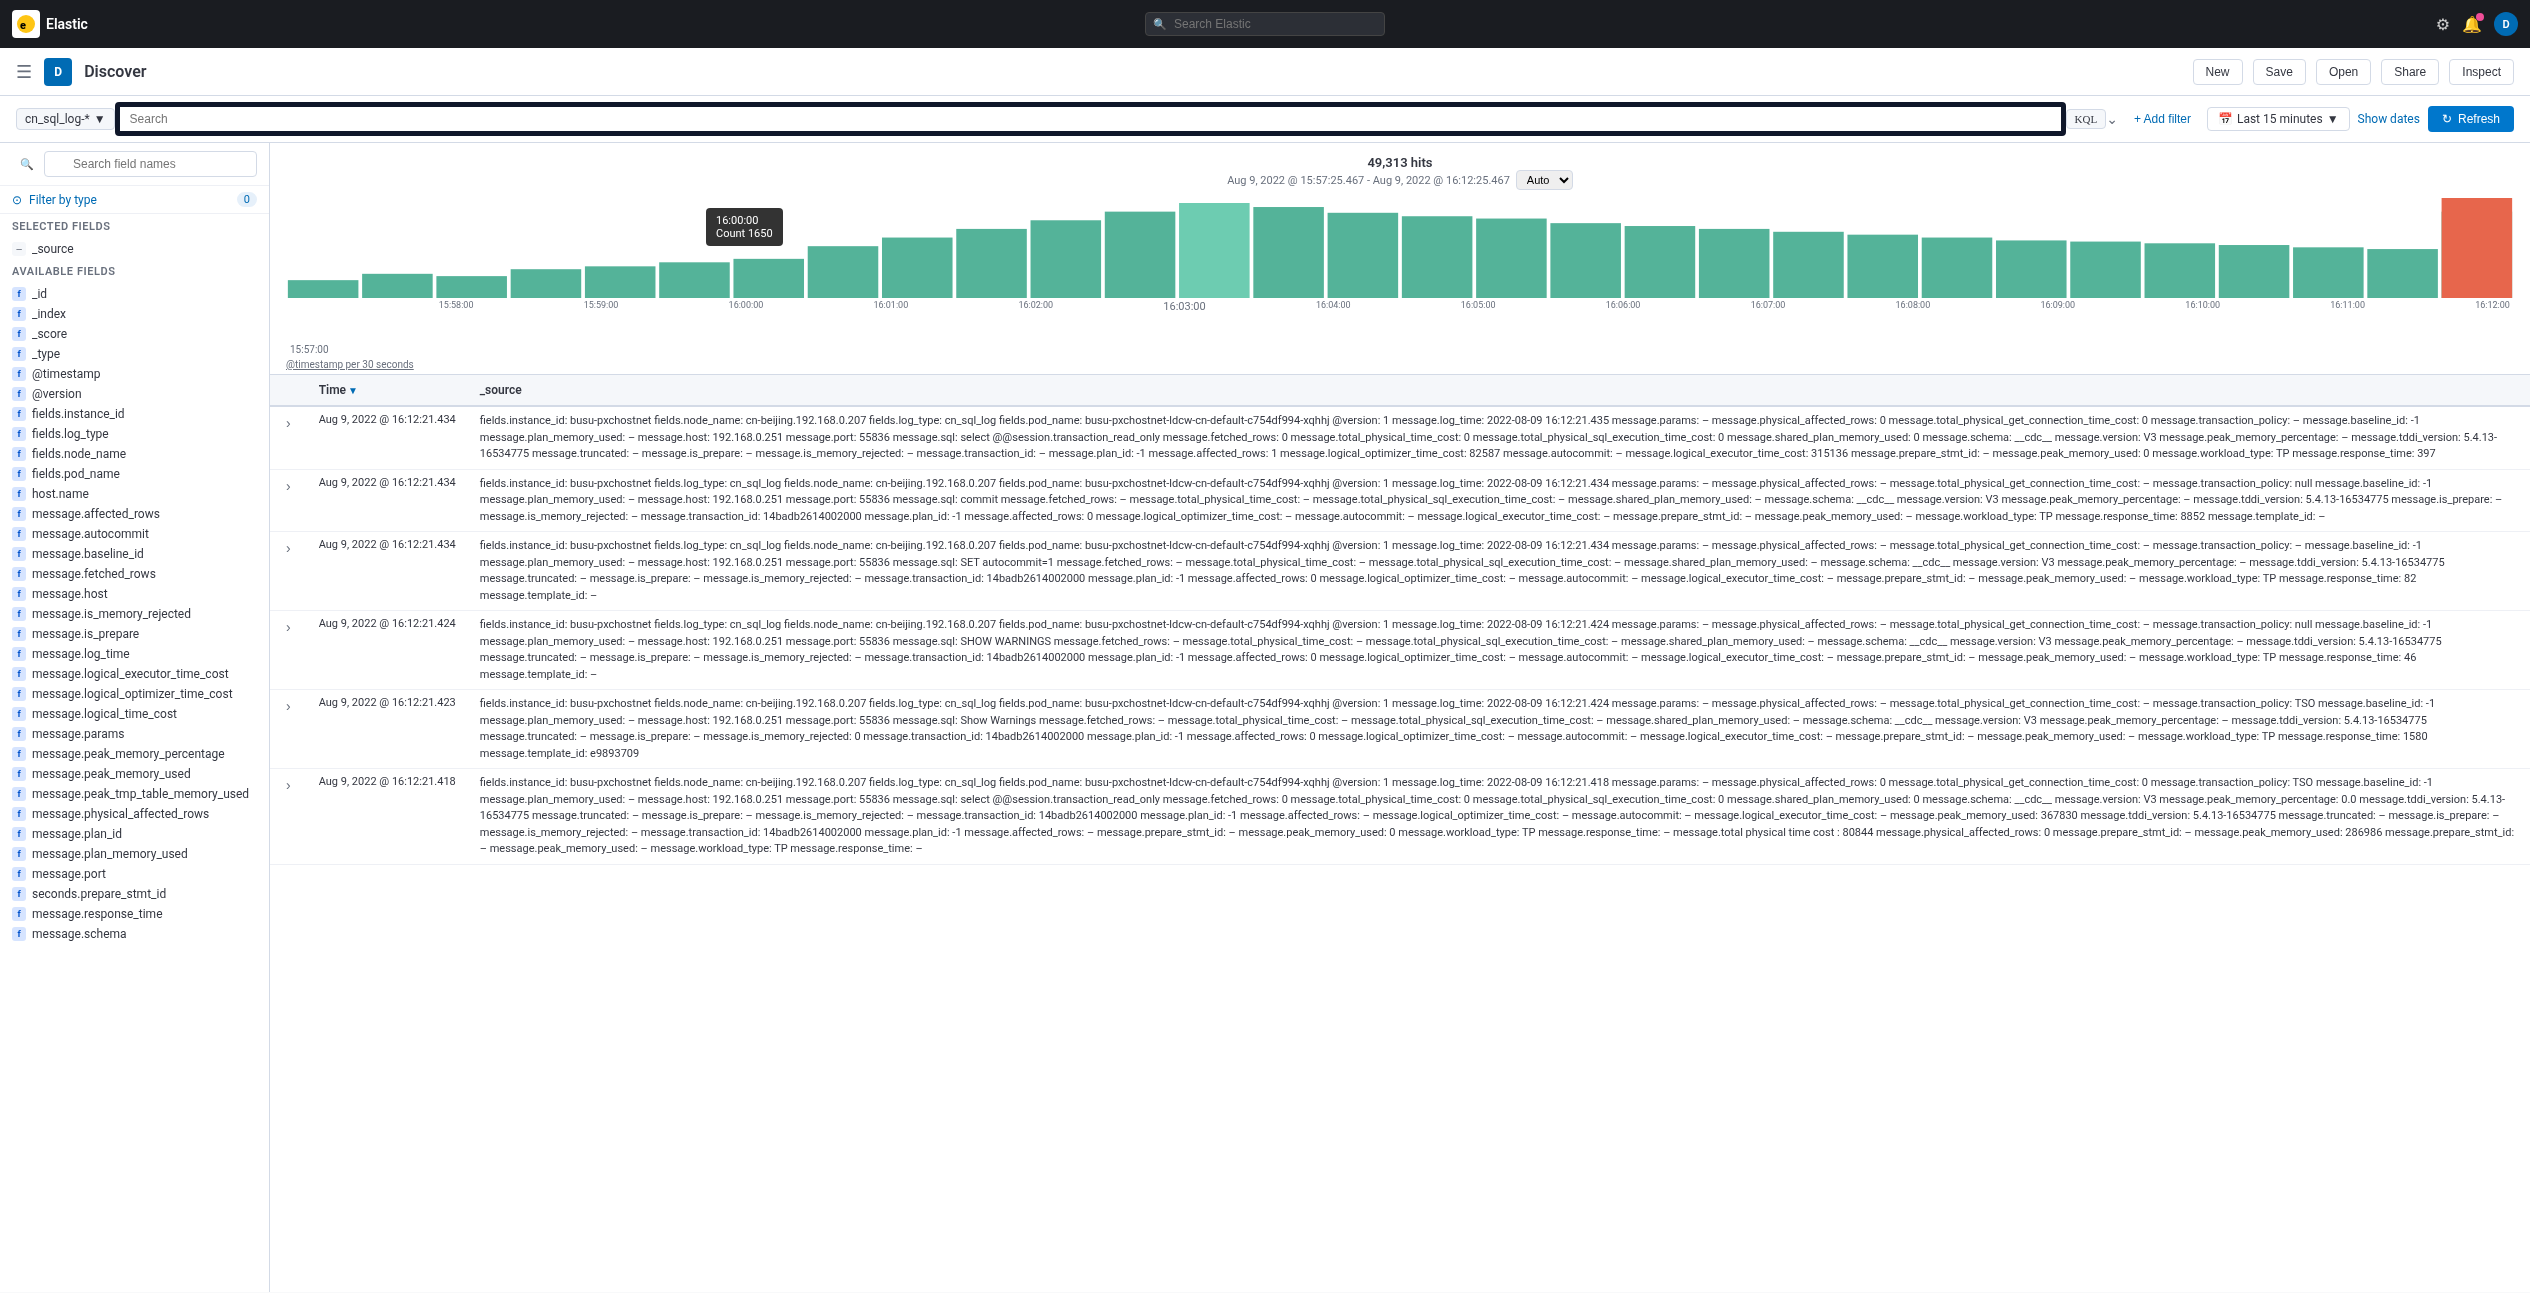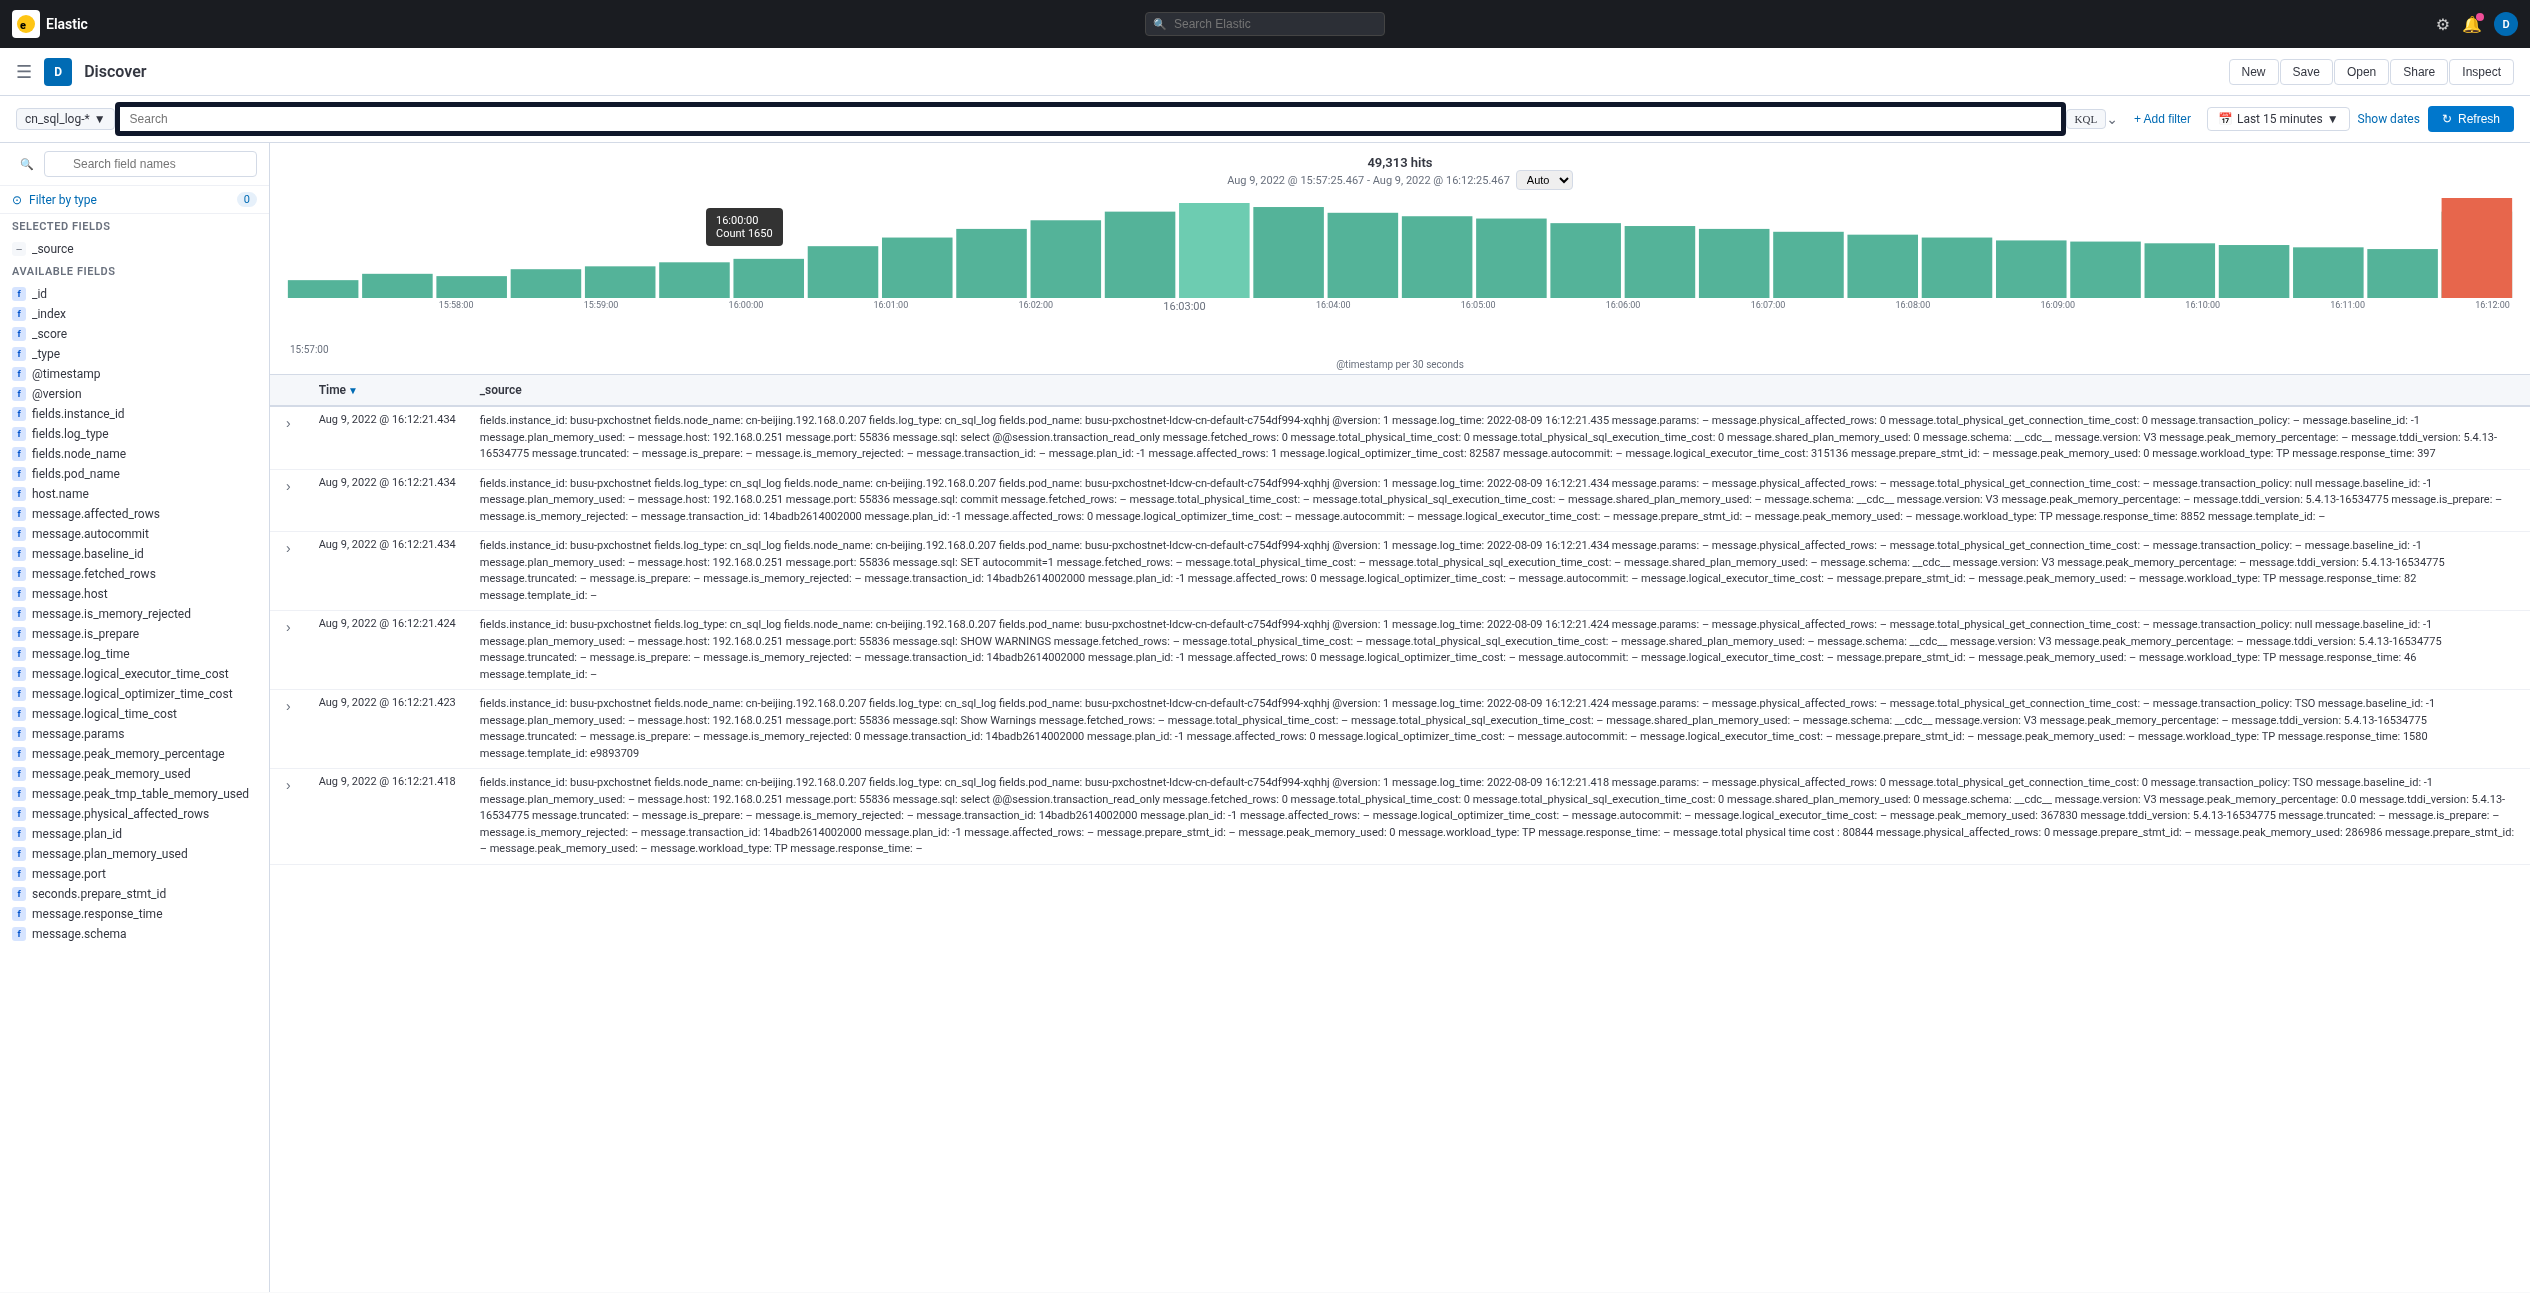--- a/index.html
+++ b/index.html
@@ -20,21 +20,21 @@
     .notification-dot { position: relative; }
     .dot { width: 8px; height: 8px; background: #f04e98; border-radius: 50%; position: absolute; top: -2px; right: -2px; }
     .avatar { width: 24px; height: 24px; background: #006bb4; border-radius: 50%; display: flex; align-items: center; justify-content: center; color: #fff; font-size: 11px; font-weight: 600; }
 
     
     .second-nav {
       display: flex; align-items: center; background: #fff; height: 48px; padding: 0 16px; border-bottom: 1px solid #d3dae6; gap: 12px;
     }
     .hamburger { color: #69707d; cursor: pointer; font-size: 18px; }
     .discover-title { font-size: 16px; font-weight: 600; color: #343741; }
-    .second-nav-right { margin-left: auto; display: flex; align-items: flex-start; gap: 1px; }
+    .second-nav-right { margin-left: auto; display: flex; align-items: flex-start; gap: 10px; }
     .nav-btn { background: transparent; border: 1px solid #d3dae6; border-radius: 4px; padding: 5px 12px; font-size: 12px; color: #343741; cursor: pointer; }
 
     
     .filter-bar {
       display: flex; align-items: center; background: #fff; padding: 6px 16px; border-bottom: 1px solid #d3dae6; gap: 8px;
     }
     .filter-bar-left { display: flex; align-items: center; flex: 1; }
     .index-selector { display: flex; align-items: center; gap: 4px; background: #f5f7fa; border: 1px solid #d3dae6; border-radius: 4px; padding: 3px 8px; cursor: pointer; font-size: 12px; color: #343741; }
     .kql-input { flex: 1; border: 5px solid #0f172a; border-radius: 4px; padding: 5px 10px; font-size: 12px; color: #69707d; outline: none; }
     .kql-badge { background: #f5f7fa; border: 1px solid #d3dae6; border-radius: 4px; padding: 3px 8px; font-size: 11px; color: #343741; cursor: pointer; font-family: Liberation Serif, serif; }
@@ -62,21 +62,21 @@
     .field-name { font-size: 12px; }
     .sidebar-fields { overflow-y: auto; flex: 1; }
 
     
     .content { flex: 1; display: flex; flex-direction: column; overflow: hidden; background: #f8f9fa; }
 
     
     .chart-area { background: #fff; border-bottom: 1px solid #d3dae6; padding: 12px 16px 4px; }
     .chart-header { text-align: center; font-size: 13px; font-weight: 600; color: #343741; }
     .chart-subheader { text-align: center; font-size: 11px; color: #69707d; margin-bottom: 8px; display: flex; align-items: center; justify-content: center; gap: 6px; }
-    .chart-footer { text-align: center; font-size: 10px; color: #69707d; margin-top: 4px; }
+    .chart-footer { font-size: 10px; color: #69707d; margin-top: 4px; text-decoration: underline; }
     .auto-select { border: 1px solid #d3dae6; border-radius: 4px; padding: 2px 6px; font-size: 11px; }
 
     
     .results-area { flex: 1; overflow-y: auto; background: #fff; }
     .results-table { width: 100%; border-collapse: collapse; }
     .results-table th { background: #f5f7fa; border-bottom: 2px solid #d3dae6; padding: 8px 12px; text-align: left; font-size: 12px; font-weight: 600; color: #343741; position: sticky; top: 0; z-index: 10; white-space: nowrap; }
     .results-table td { border-bottom: 1px solid #eef0f5; padding: 6px 12px; font-size: 11px; color: #343741; vertical-align: top; }
     .time-cell { white-space: nowrap; color: #343741; font-size: 11px; min-width: 160px; }
     .source-cell { font-size: 11px; color: #343741; line-height: 1.5; word-break: break-word; }
     .expand-btn { color: #69707d; background: none; border: none; cursor: pointer; padding: 2px 4px; font-size: 14px; }

